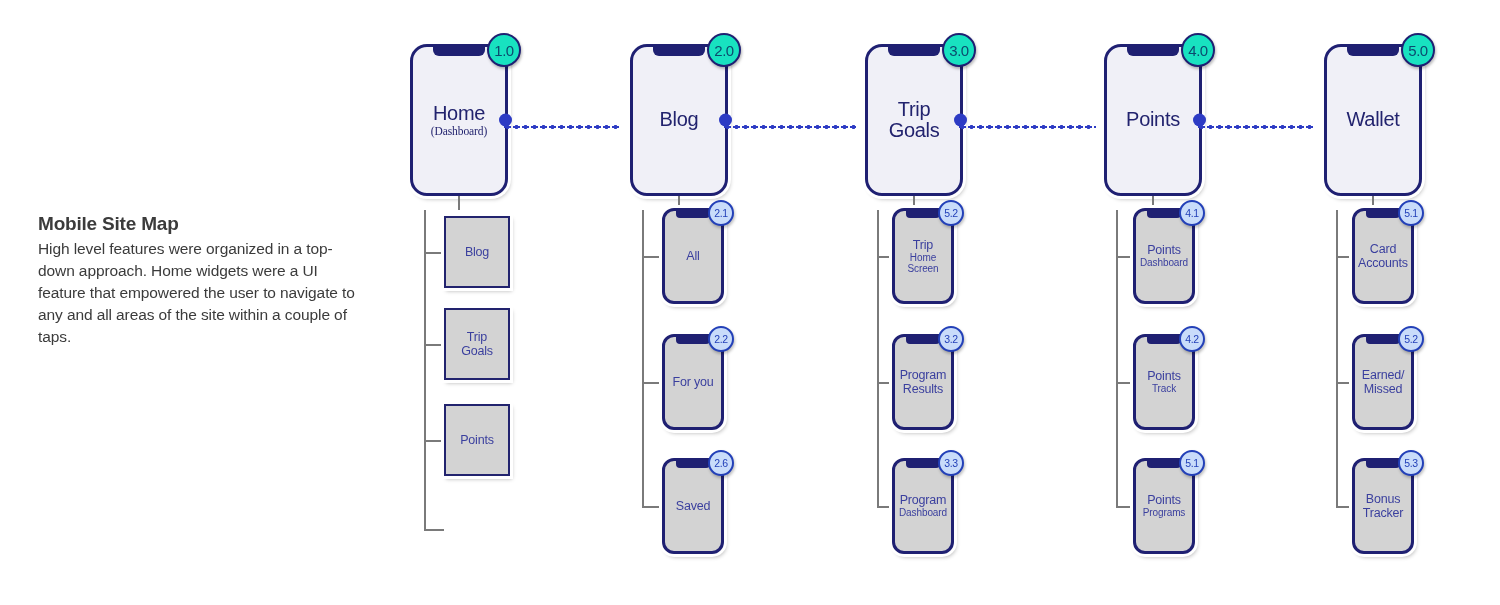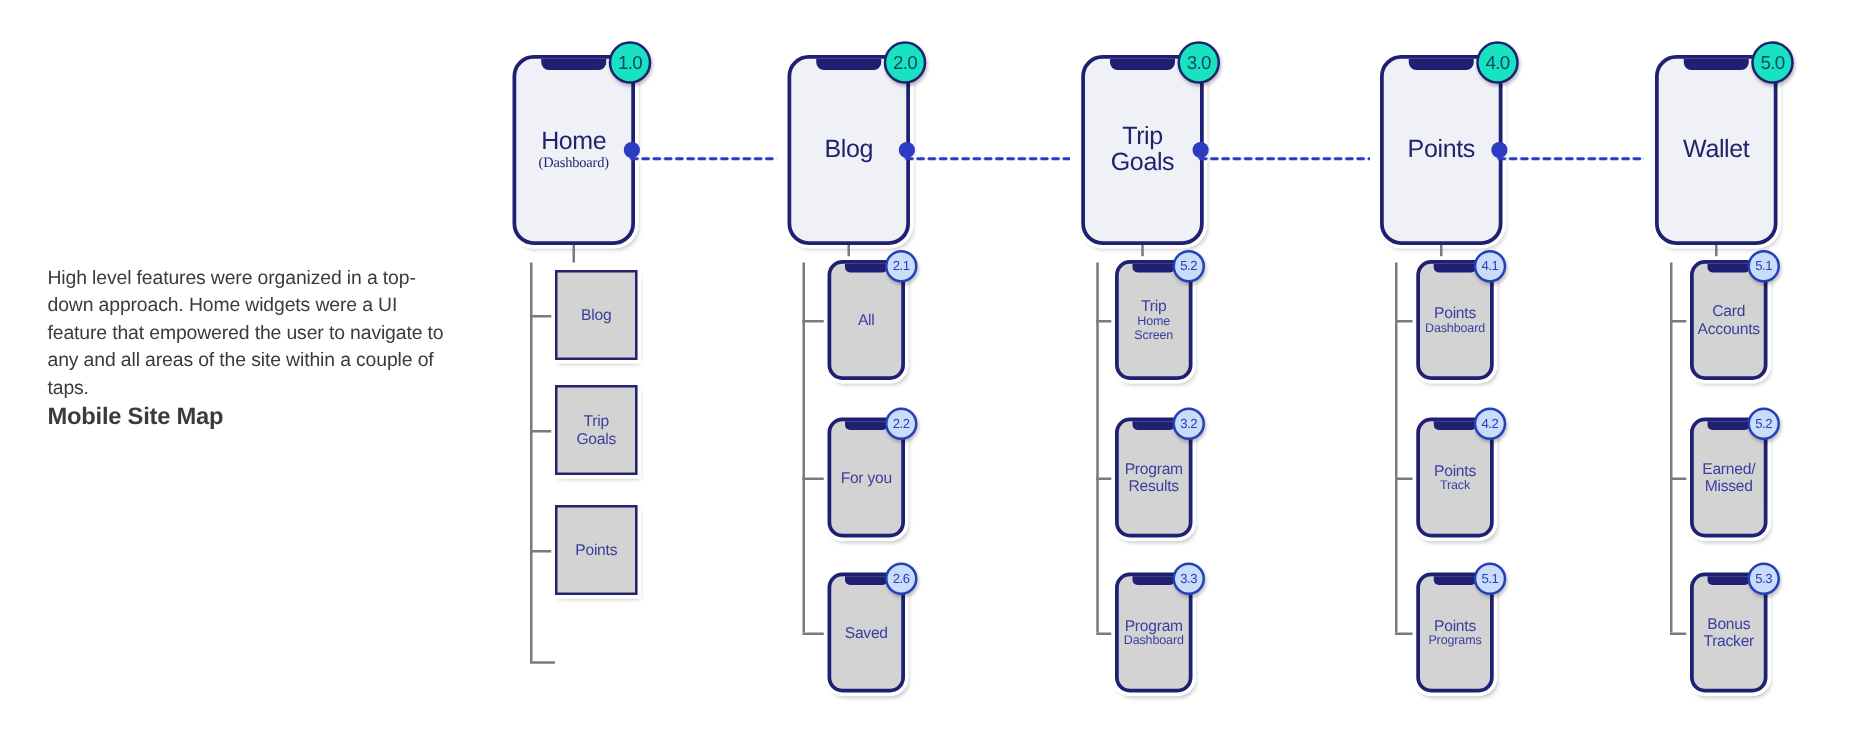--- a/index.html
+++ b/index.html
@@ -203,22 +203,22 @@
   .branch {
     position: absolute;
     height: 2px;
     background: #7a7a7a;
   }
 </style>
 </head>
 <body>
 
 <div id="desc">
+  <p id="desc-title">Mobile Site Map</p>
   <p id="desc-body">High level features were organized in a top-down approach. Home widgets were a UI feature that empowered the user to navigate to any and all areas of the site within a couple of taps.</p>
-  <p id="desc-title">Mobile Site Map</p>
 </div>
 
 <div id="diagram">
     <div class="col" style="left: 398px;">
       <div class="phone-top">
         <div class="notch"></div>
         <div class="phone-label">Home<span class="phone-sub">(Dashboard)</span></div>
         <div class="badge-top">1.0</div>
         <div class="anchor-dot"></div>
       </div>

